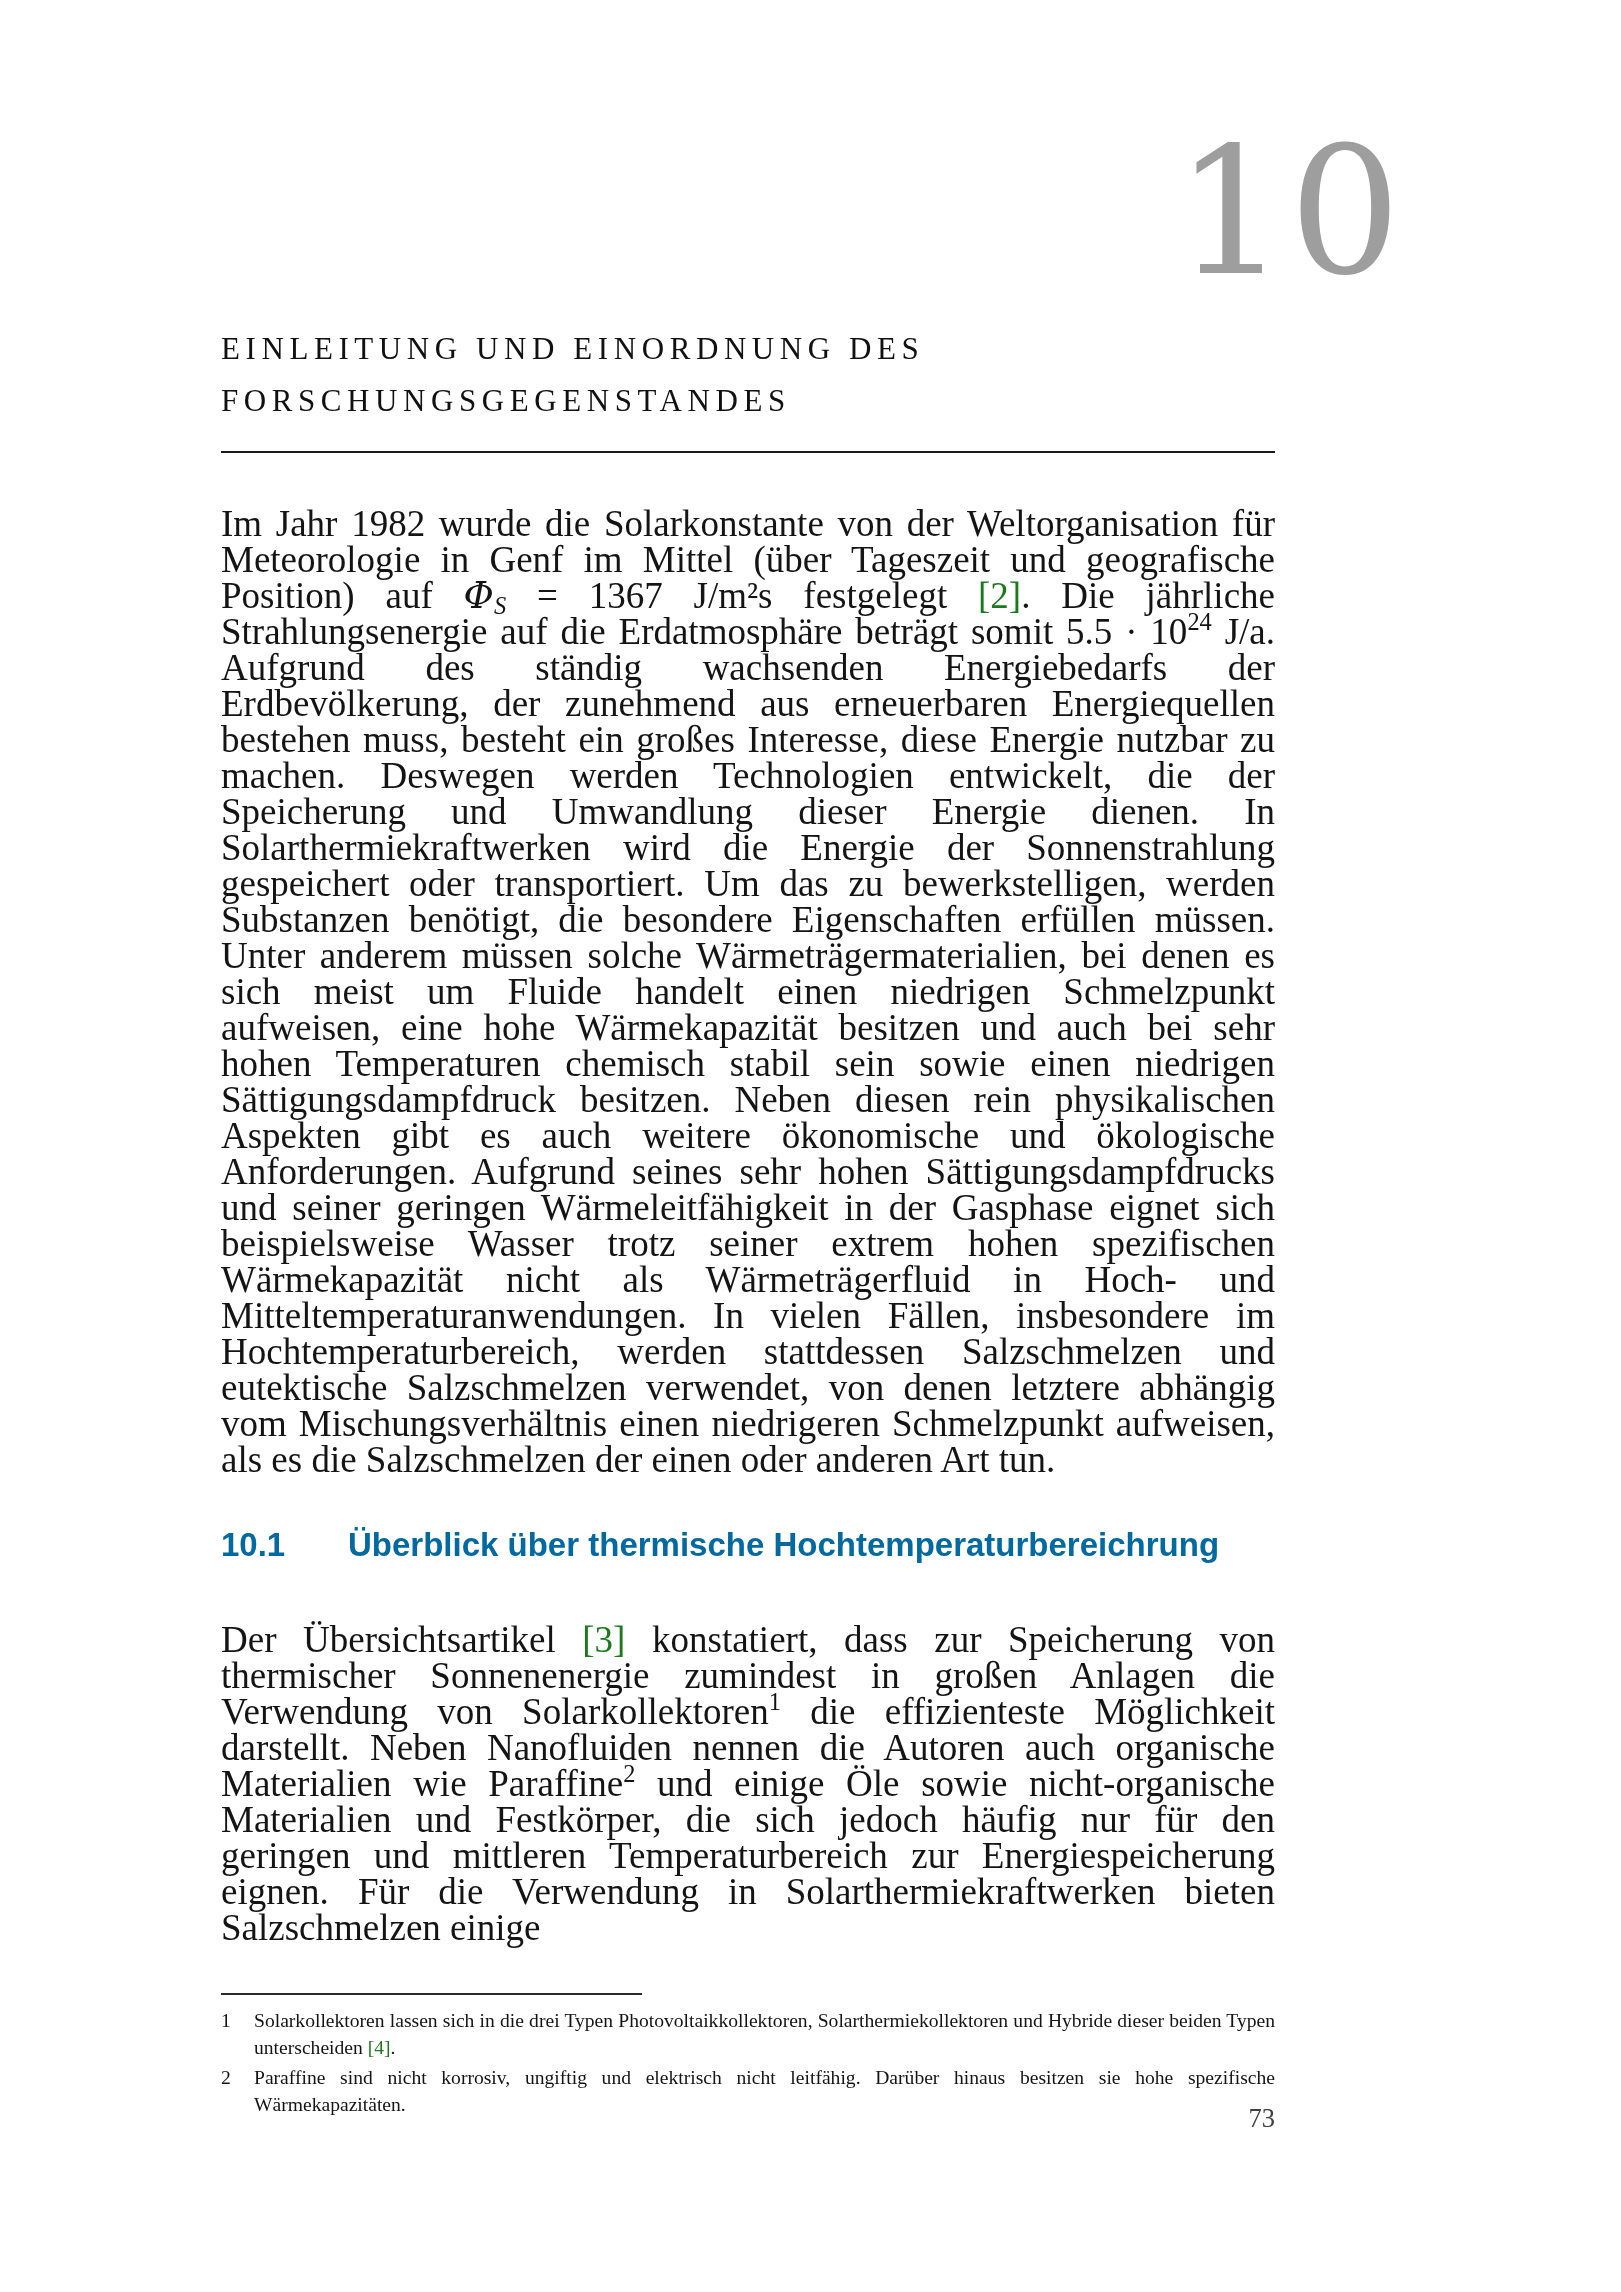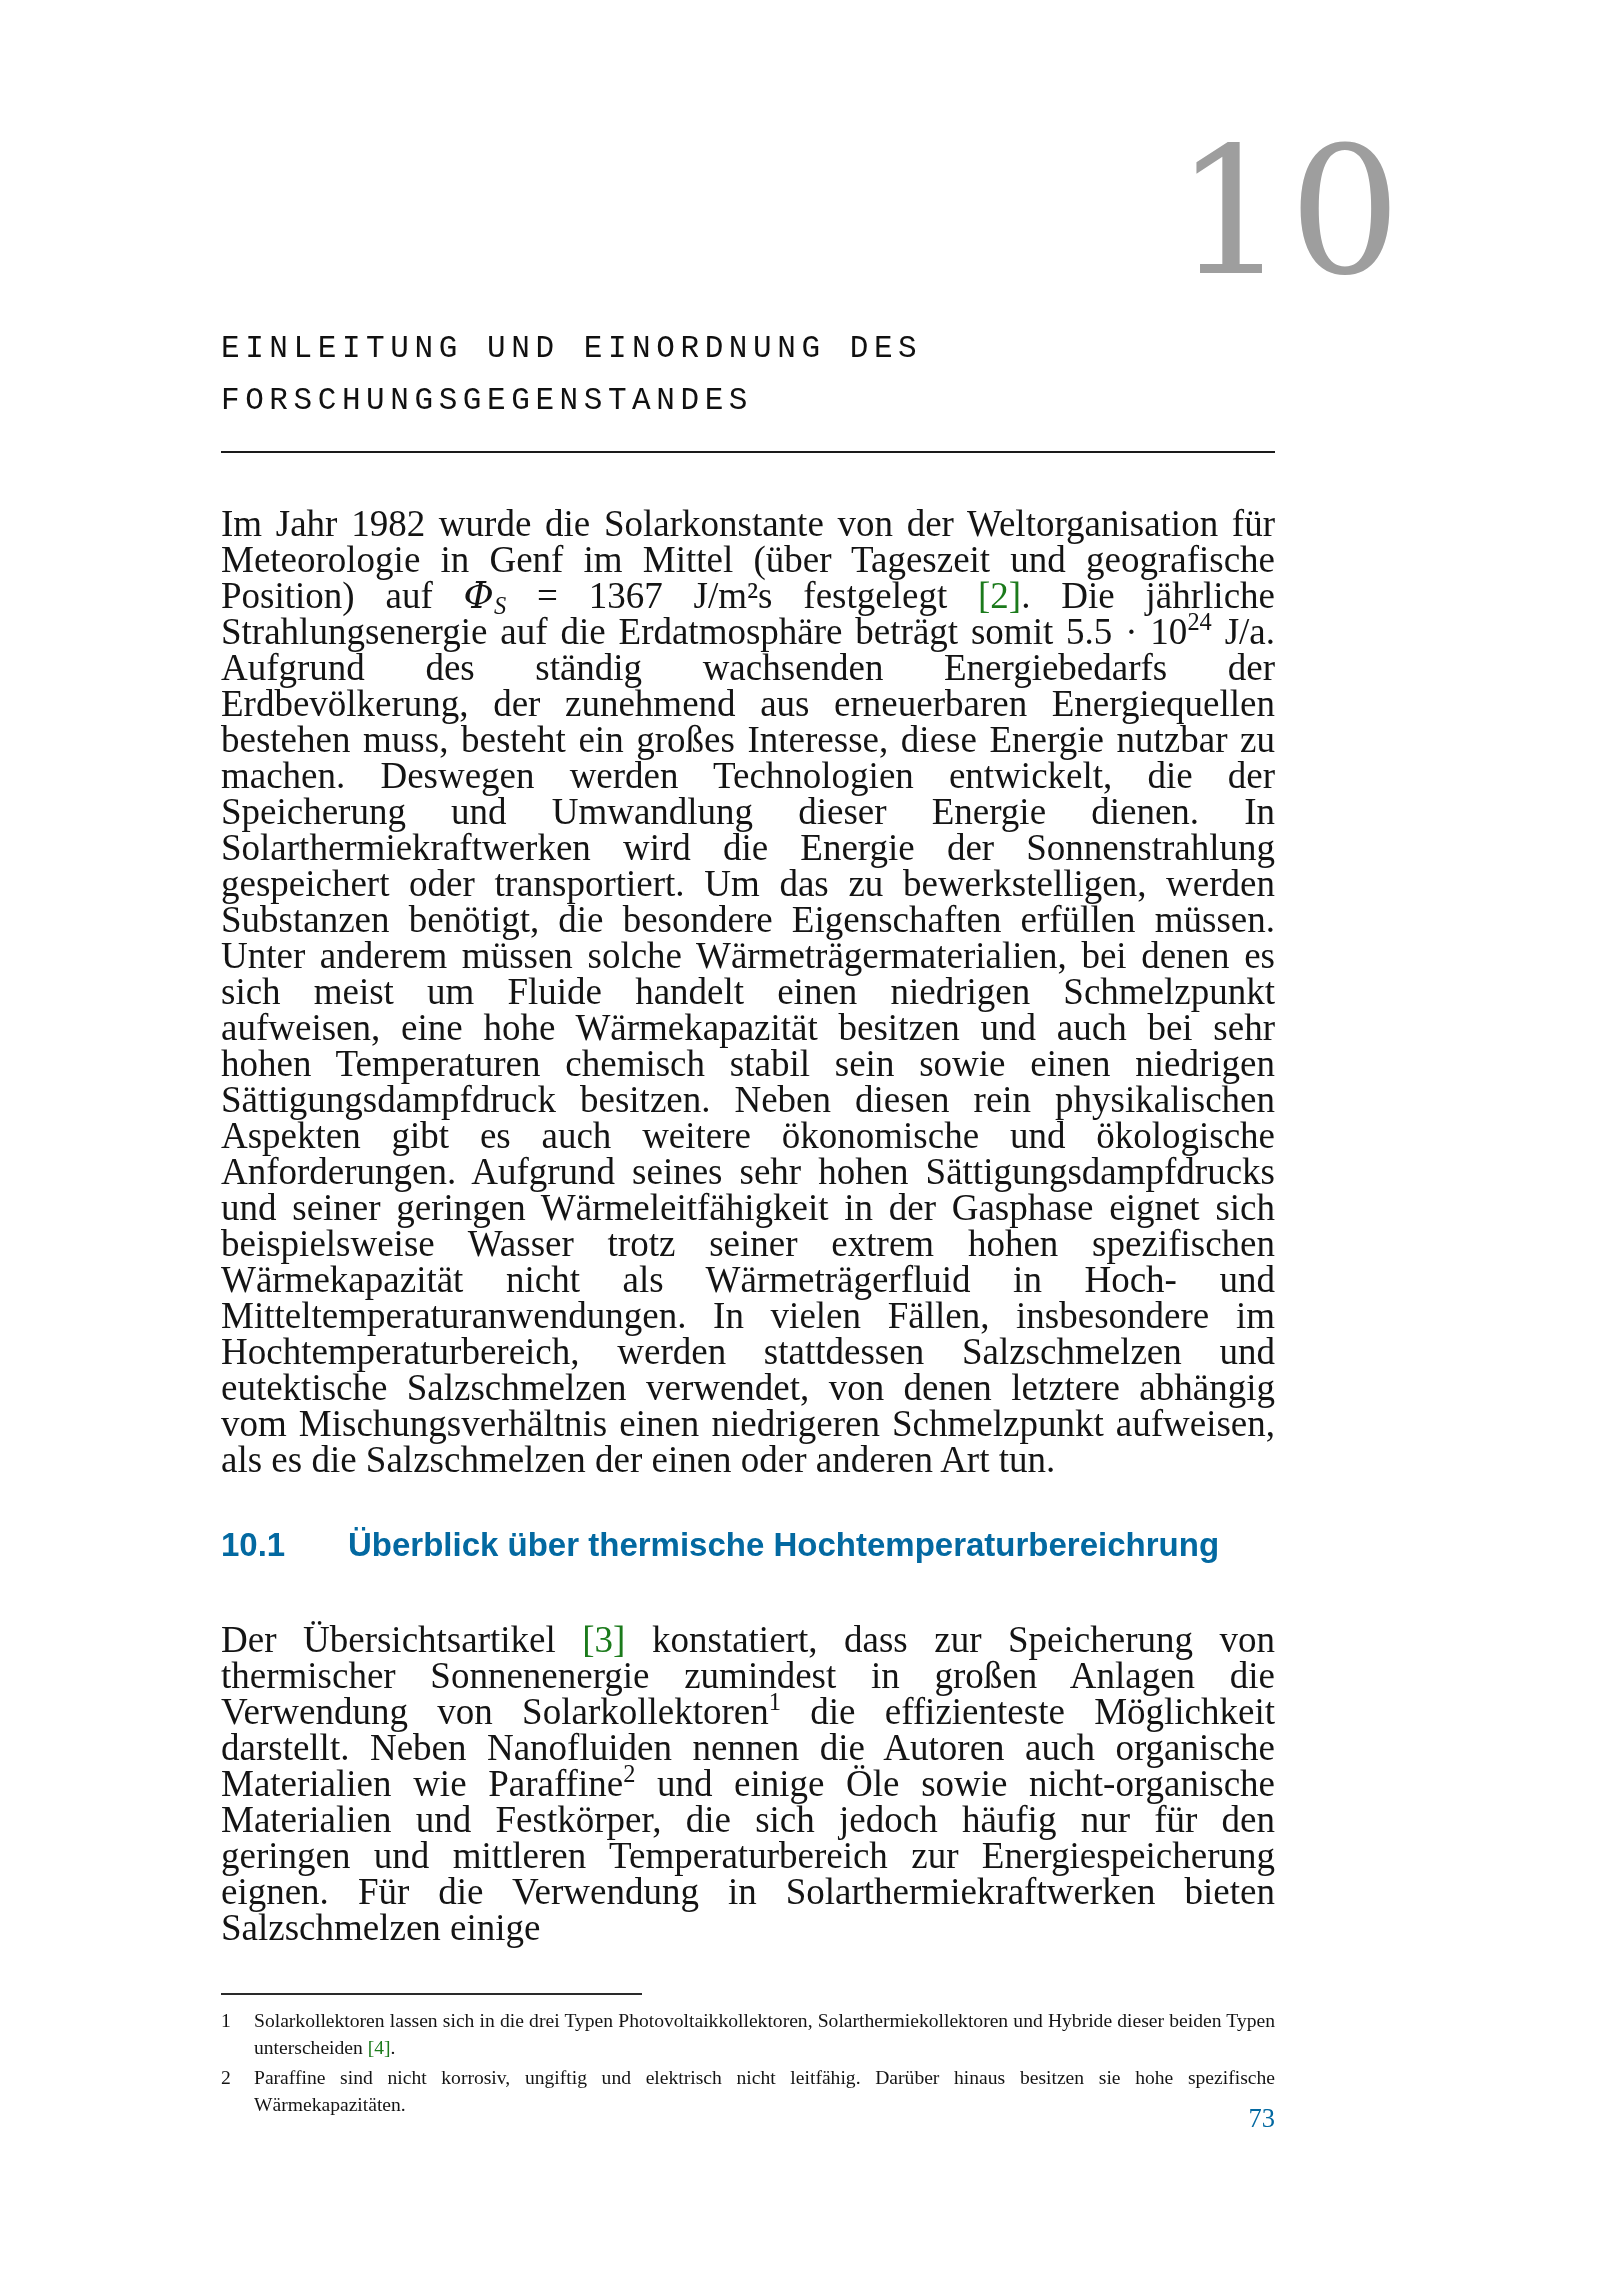--- a/index.html
+++ b/index.html
@@ -21,21 +21,21 @@
     font-family:"DejaVu Serif", serif;
     font-size:176px; line-height:1;
     color:var(--chapter-number-gray);
     letter-spacing:2px;
   }
   .main{
     position:absolute; left:221px; top:0; width:1054px;
   }
   .chapter-title{
     margin:323px 0 0 0;
-    font-family:Liberation Mono, monospace;
+    font-family:Liberation Serif, serif;
     font-weight:400;
     font-size:31px; line-height:52px;
     letter-spacing:0.18em;
     color:#111111;
   }
   .title-rule{
     margin-top:23.5px;
     border-top:2px solid #1a1a1a;
     width:100%;
     height:0;
@@ -66,21 +66,21 @@
     margin-top:13.7px;
     font-size:19.6px; line-height:26.5px;
   }
   .footnote{ display:flex; margin-top:3.9px; }
   .fn-marker{ flex:0 0 33px; }
   .fn-text{ flex:1; text-align:justify; }
   .page-number{
     position:absolute; left:221px; top:2103px; width:1054px;
     text-align:right;
     font-size:26.5px;
-    color:#0369a1;
+    color:#404040;
   }
   
   .seg-cite{ color:var(--citation-green); }
   .seg-sup{
     font-size:66%;
     position:relative; top:-0.55em;
     line-height:0;
   }
   .seg-sub{
     font-size:66%;

